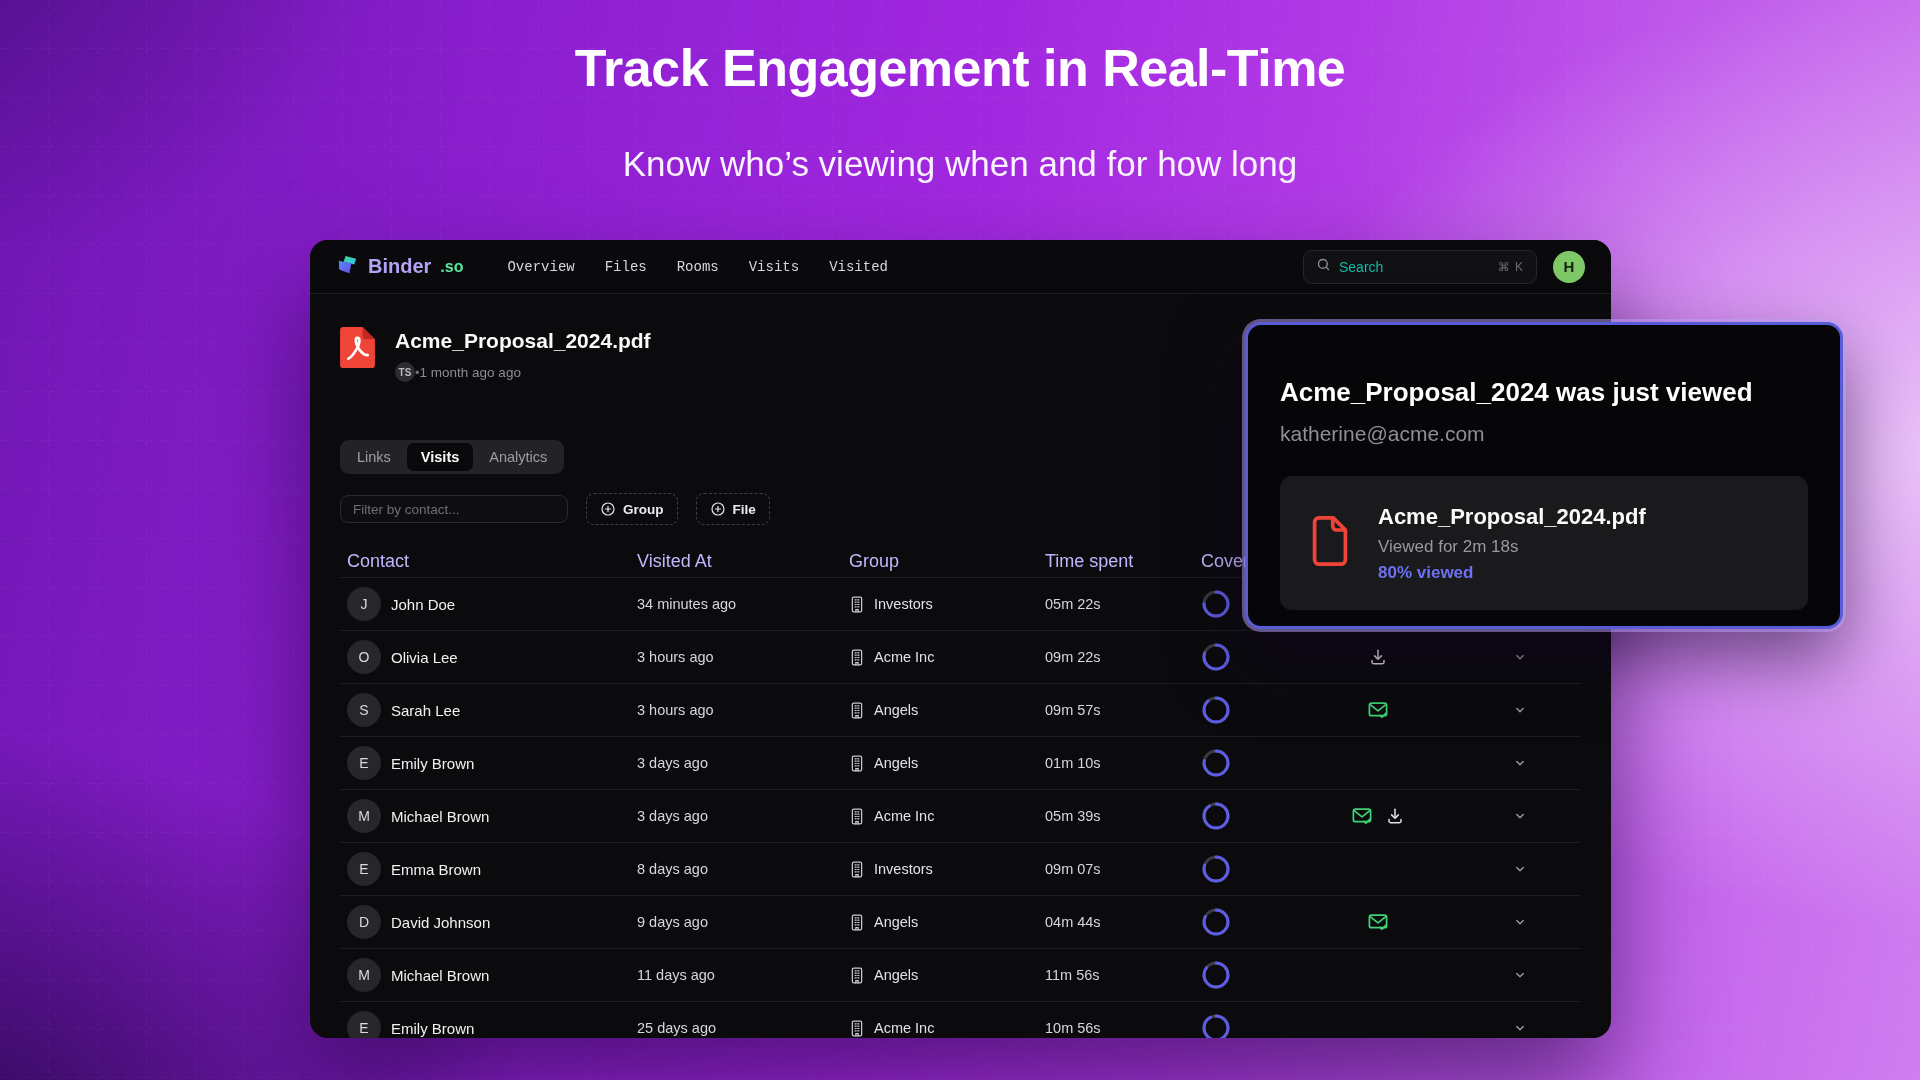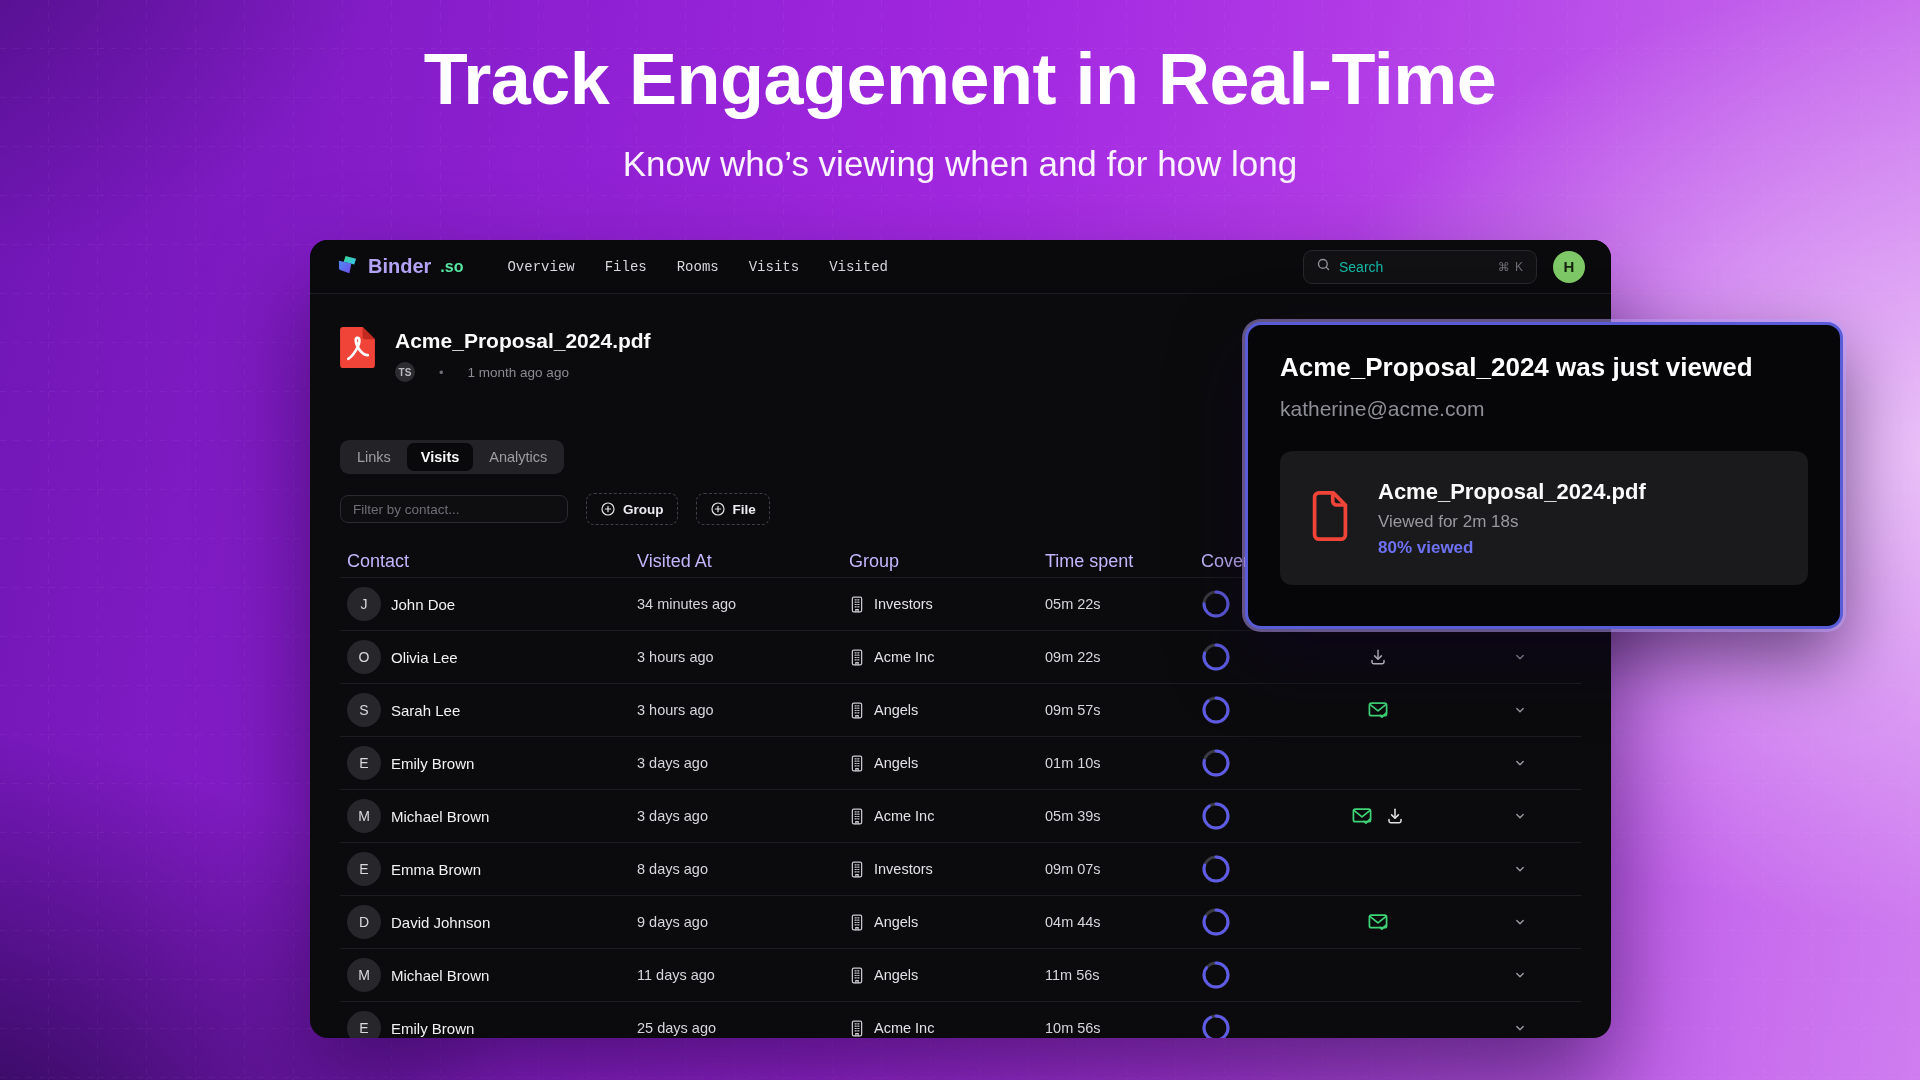--- a/index.html
+++ b/index.html
@@ -11,21 +11,21 @@
     background:
       radial-gradient(1150px 820px at 101% 42%, rgba(255,243,255,.62), rgba(255,243,255,0) 58%),
       radial-gradient(1000px 760px at -3% 110%, rgba(18,2,46,.78), rgba(18,2,46,0) 60%),
       radial-gradient(900px 700px at -5% -10%, rgba(50,8,90,.55), rgba(50,8,90,0) 55%),
       linear-gradient(100deg,#6f16b4 0%, #8f20d2 28%, #a228e0 48%, #b13ae6 64%, #cf7df0 100%);
   }
   .bg-grid{ position:absolute; inset:0; opacity:.5; }
 
   .hero-title{
     position:absolute; top:38px; left:0; width:100%; text-align:center;
-    color:#ffffff; font-size:72px; font-weight:800; letter-spacing:-.5px;
+    color:#ffffff; font-size:52px; font-weight:800; letter-spacing:-.5px;
   }
   .hero-subtitle{
     position:absolute; top:144px; left:0; width:100%; text-align:center;
     color:#fbf3ff; font-size:35px; font-weight:500;
   }
 
   
   .window{
     position:absolute; left:310px; top:240px; width:1301px; height:798px;
     background:#0b0b0d; border-radius:18px; overflow:hidden;
@@ -48,21 +48,21 @@
   .search-text{ font-size:14px; color:#14b8a6; flex:1; }
   .search-shortcut{ font-size:12px; color:#6c6c75; letter-spacing:1px; }
   .avatar{
     width:32px; height:32px; border-radius:50%; background:#7ec867; color:#15240f;
     display:flex; align-items:center; justify-content:center; font-weight:700; font-size:15px; cursor:pointer;
   }
 
   .content{ padding:0 30px; }
   .file-header{ display:flex; gap:20px; margin-top:33px; }
   .file-title{ font-size:21px; font-weight:700; color:#fafafa; margin-top:2px; }
-  .file-meta{ display:flex; align-items:center; gap:24px; margin-top:9px; }
+  .file-meta{ display:flex; align-items:center; gap:0; margin-top:9px; }
   .owner-badge{
     width:20px; height:20px; border-radius:50%; background:#2c2c31; color:#b9b9c0;
     font-size:10px; font-weight:700; display:flex; align-items:center; justify-content:center;
   }
   .meta-sep{ color:#6f6f78; font-size:13px; }
   .meta-updated{ color:#8b8b94; font-size:13.5px; }
 
   .tabs{ display:inline-flex; margin-top:58px; background:#232327; border-radius:9px; padding:3px; gap:2px; }
   .tab{ font-size:14.5px; color:#9d9da5; padding:6px 14px; border-radius:7px; font-weight:500; cursor:pointer; }
   .tab.active{ background:#09090b; color:#fafafa; font-weight:700; }
@@ -100,21 +100,21 @@
   .cell-actions{ display:flex; align-items:center; justify-content:center; gap:14px; }
   .cell-chevron{ display:flex; justify-content:center; cursor:pointer; }
   .ring{ transform:rotate(-90deg); display:block; }
 
   
   .notification{
     position:absolute; left:1245px; top:322px; width:598px; height:307px; z-index:10;
     background:#060608; border:3px solid #585cd6; border-radius:16px; padding:27px 32px;
     box-shadow:0 0 0 3px rgba(185,160,250,.5), 0 30px 70px rgba(15,0,35,.55);
   }
-  .notif-title{ font-size:26px; font-weight:700; color:#ffffff; }
+  .notif-title{ font-size:26px; font-weight:700; color:#ffffff;margin-top:25px; }
   .notif-email{ font-size:21px; color:#8f8f98; margin-top:14px; }
   .notif-card{
     margin-top:30px; background:#1a1a1d; border-radius:12px; height:134px;
     display:flex; align-items:center; gap:26px; padding:24px 28px;
   }
   .notif-file-name{ font-size:22px; font-weight:700; color:#fafafa; }
   .notif-viewed{ font-size:17px; color:#98989f; margin-top:7px; }
   .notif-pct{ font-size:17px; font-weight:700; color:#6e71f2; margin-top:6px; }
 </style>
 </head>

